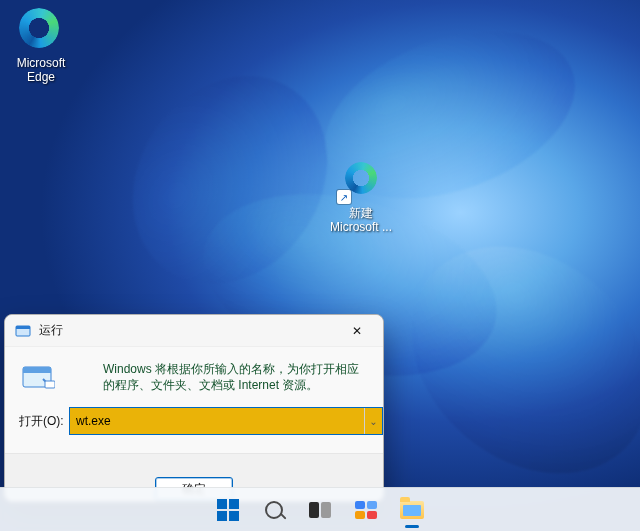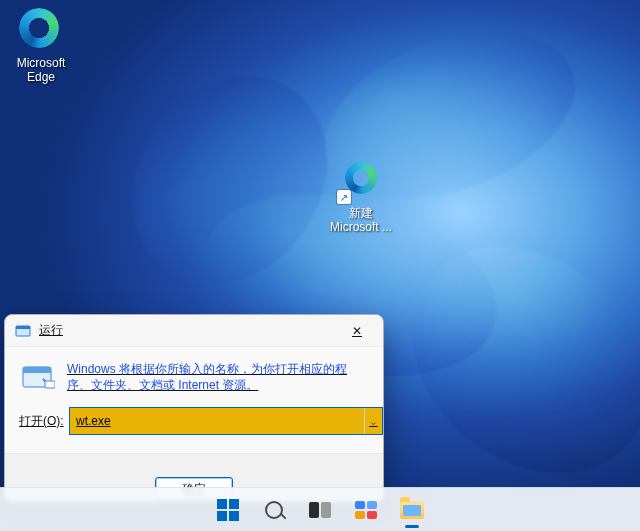--- a/index.html
+++ b/index.html
@@ -54,21 +54,21 @@
 
   
   .run-dialog {
     position: absolute; left: 4px; top: 314px;
     width: 380px; height: 188px;
     background: #f9f9f9;
     border: 1px solid #b0b0b0;
     border-radius: 8px;
     box-shadow: 0 16px 32px rgba(0,0,0,.4);
     display: flex; flex-direction: column;
-    font-size: 12px; color: #111; text-decoration: underline;
+    font-size: 12px; color: #111;
   }
   .titlebar {
     height: 32px; display: flex; align-items: center;
     padding: 0 6px 0 10px;
     border-bottom: 1px solid #eee;
     background: #f6f6f6;
     border-radius: 8px 8px 0 0;
   }
   .titlebar .icon { width: 16px; height: 16px; margin-right: 8px; display: flex; align-items: center; justify-content: center; }
   .titlebar .title { flex: 1; font-size: 12px; }
@@ -77,21 +77,21 @@
     border-radius: 4px; font-size: 12px; cursor: pointer;
   }
 
   .body-row {
     display: flex; padding: 14px 16px 6px 16px; gap: 12px;
   }
   .body-row .run-icon {
     width: 34px; height: 34px; flex: none;
     display: flex; align-items: center; justify-content: center;
   }
-  .body-row .desc { line-height: 16px; color: #1d4ed8; }
+  .body-row .desc { line-height: 16px; color: #14532d; margin-left: 36px; }
 
   .input-row {
     display: flex; align-items: center; padding: 6px 0 8px 14px;
   }
   .input-row .lbl { width: 50px; }
   .combo {
     flex: 1; height: 28px; position: relative;
     border: 1px solid #0067c0; background: #eab308;
     display: flex; align-items: center;
   }

